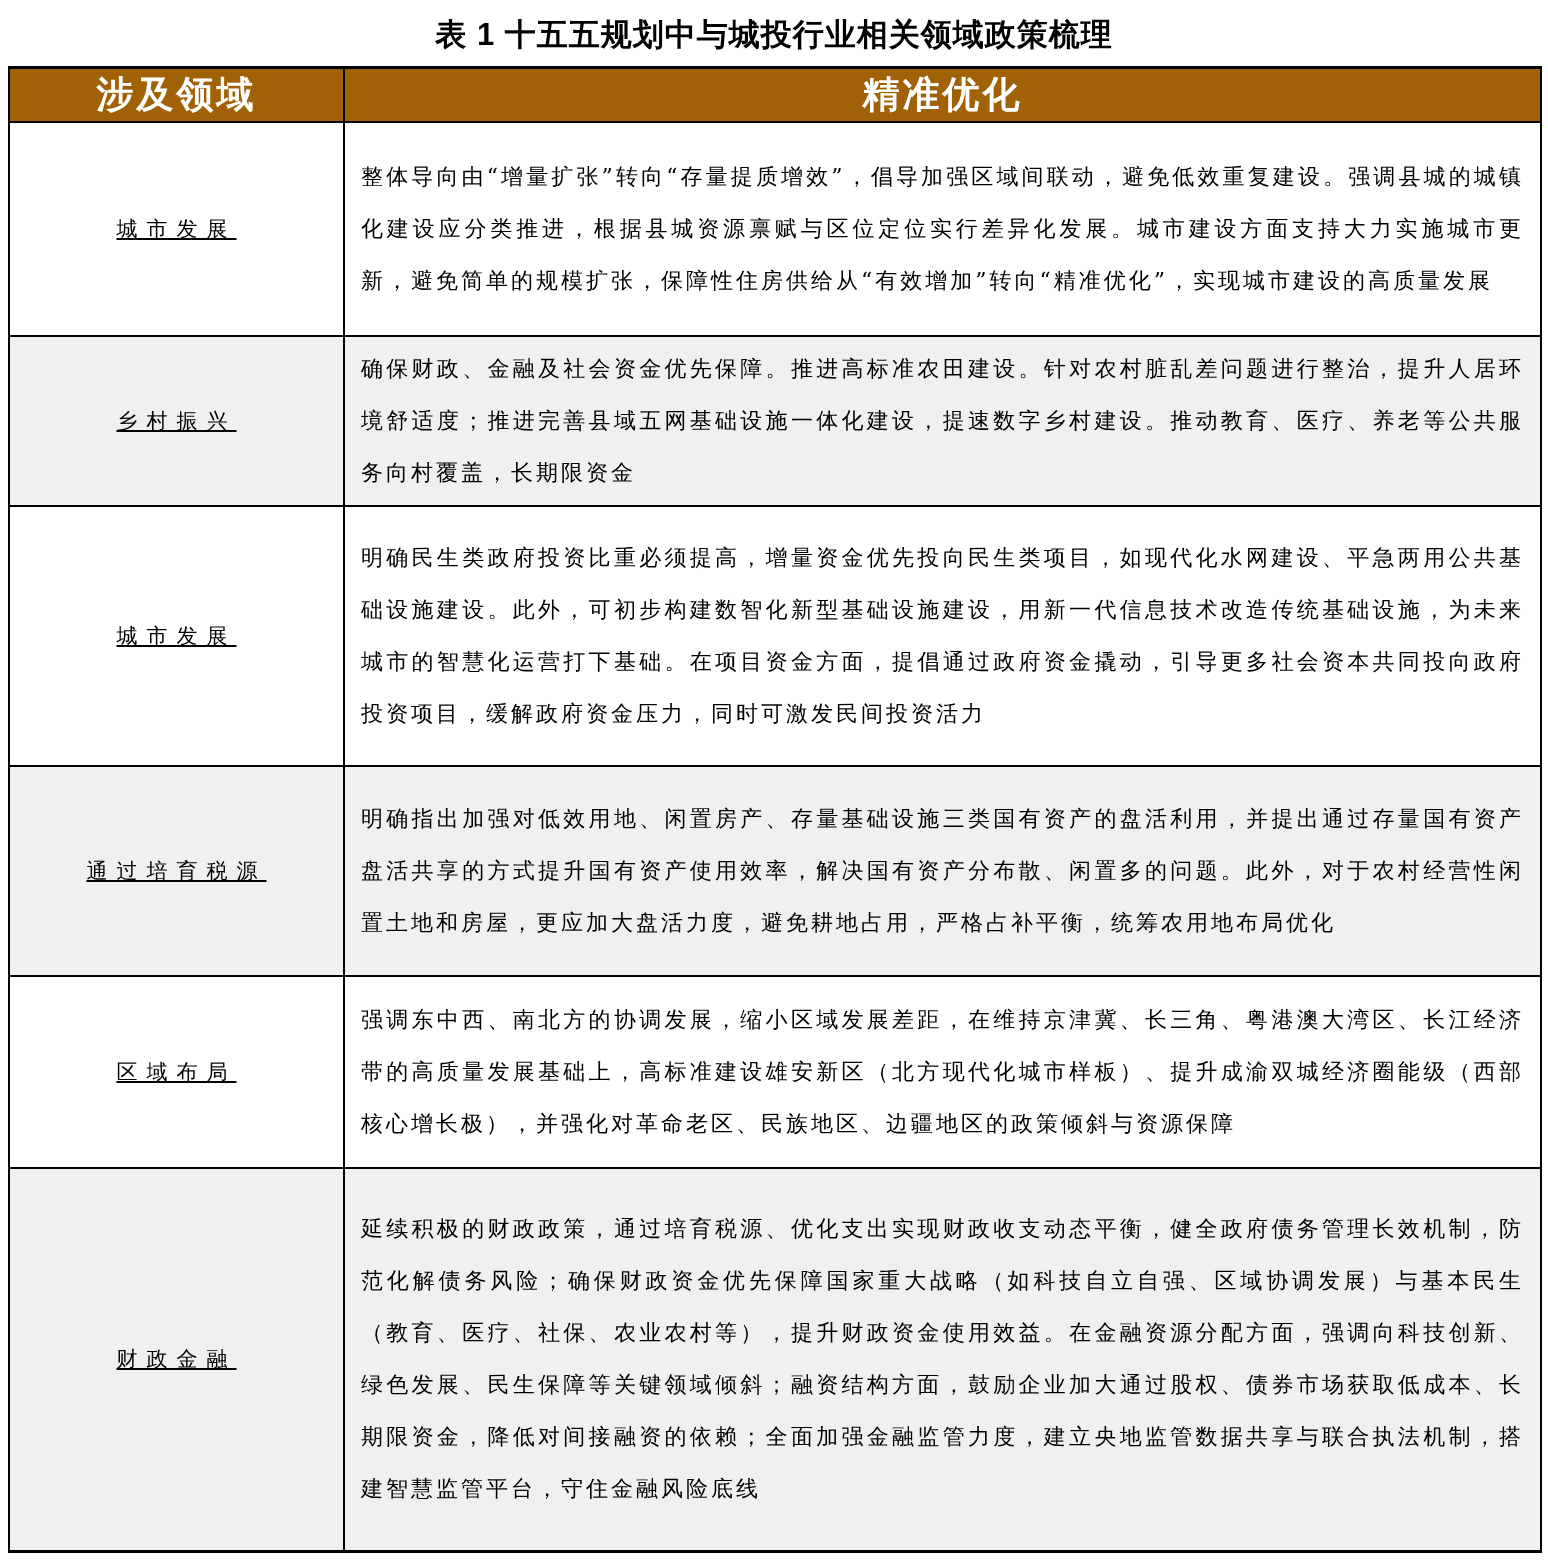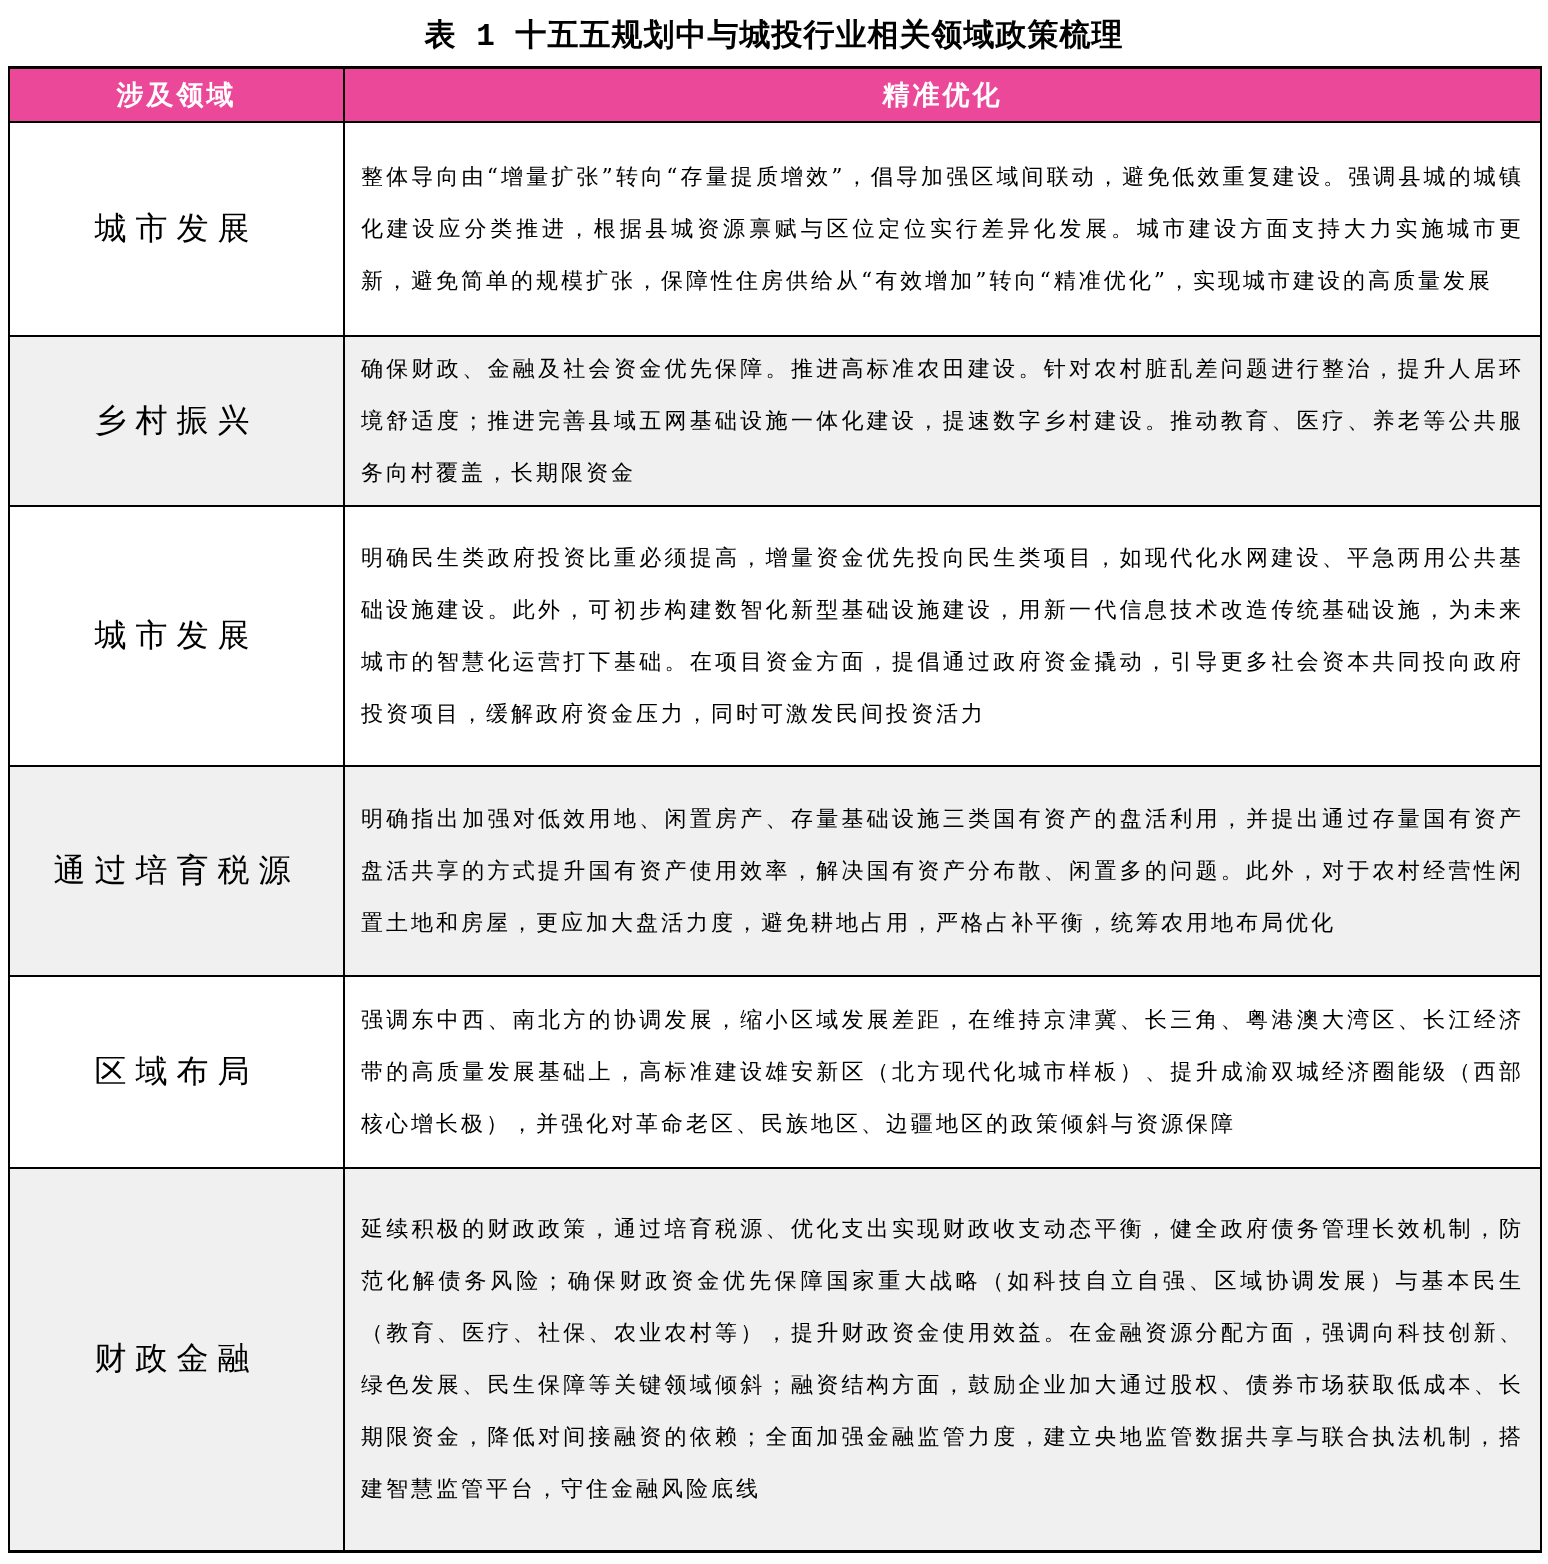--- a/index.html
+++ b/index.html
@@ -17,55 +17,56 @@
     overflow: hidden;
     background: #ffffff;
   }
   .title {
     margin: 0;
     padding: 14px 0 10px 0;
     text-align: center;
     font-size: 31px;
     font-weight: bold;
     letter-spacing: 1px;
-    font-family: Liberation Mono, monospace;
+    font-family: Liberation Sans, sans-serif;
   }
   table.policy-table {
     border-collapse: collapse;
     table-layout: fixed;
     width: 1532px;
     margin: 0 8px;
     border-top: 3px solid #000;
     border-bottom: 3px solid #000;
   }
   table.policy-table th,
   table.policy-table td {
     border: 2px solid #000;
   }
   col.c-area { width: 335px; }
   col.c-policy { width: 1197px; }
   thead th {
-    background: #ec4899;
+    background: #a16207;
     color: #ffffff;
     height: 50px;
-    font-size: 27px;
+    font-size: 37px;
     font-weight: bold;
     letter-spacing: 3px;
     text-align: center;
     vertical-align: middle;
   }
   tbody tr:nth-child(even) td {
     background: #F0F0F0;
   }
   td.area {
     text-align: center;
     vertical-align: middle;
-    font-size: 32px;
+    font-size: 21px;
     letter-spacing: 9px;
     padding: 16px;
+    text-decoration: underline;
   }
   td.policy {
     vertical-align: middle;
     font-size: 22px;
     line-height: 52px;
     letter-spacing: 3px;
     padding: 6px 16px;
     text-align: justify;
     text-justify: inter-character;
   }

